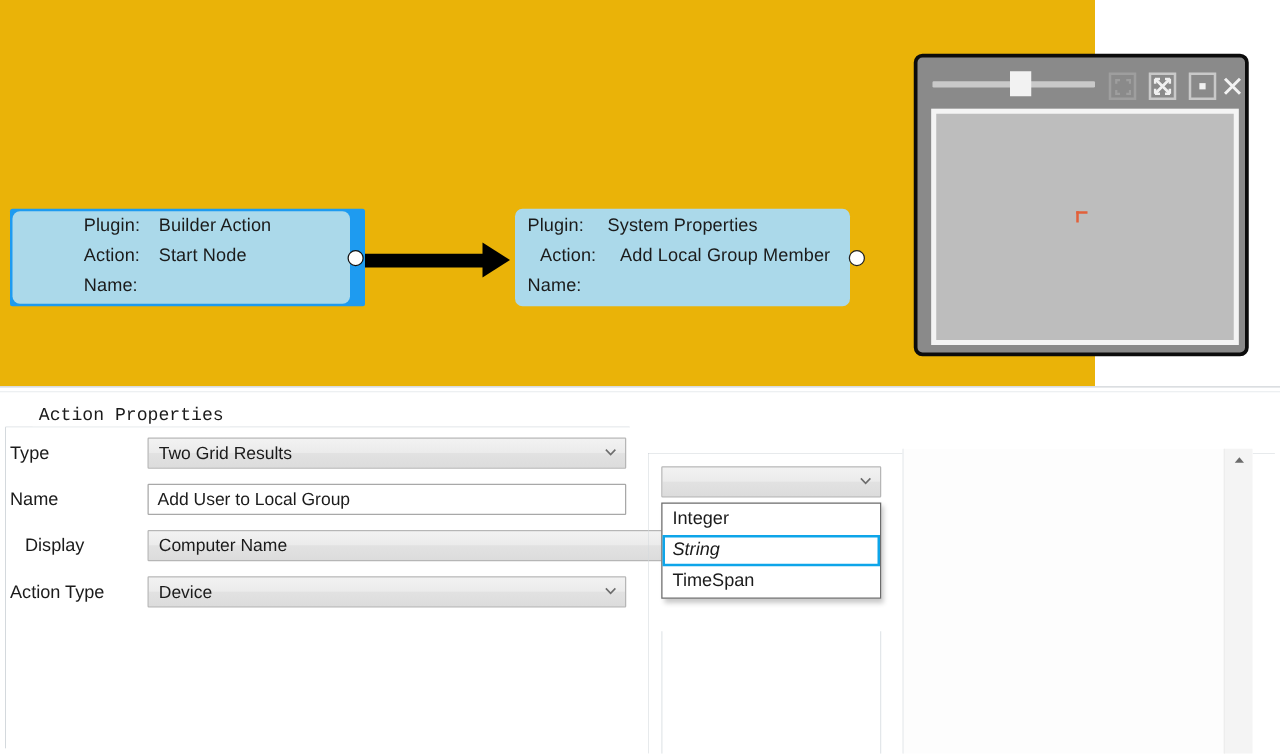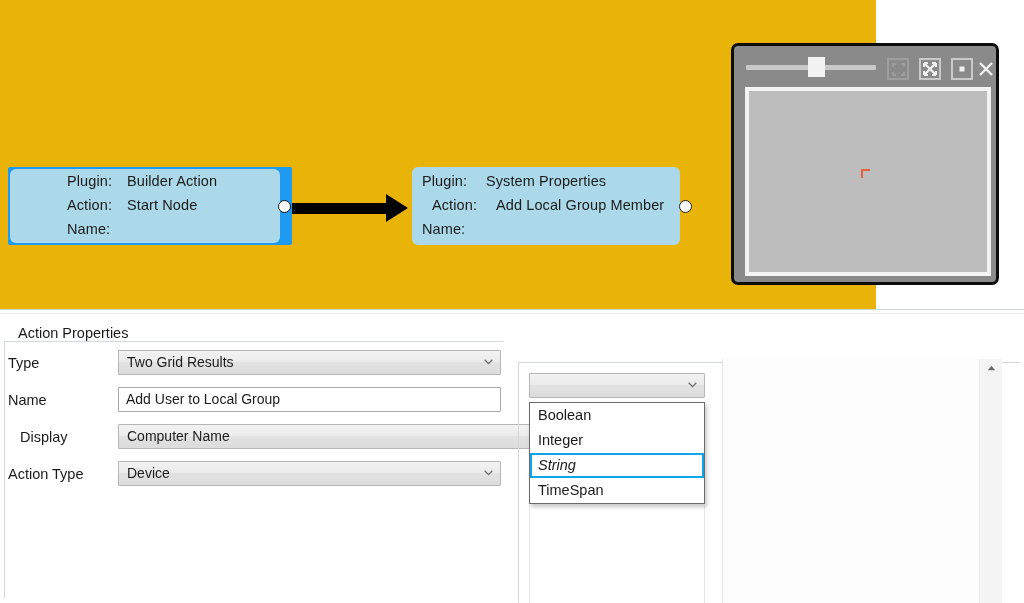--- a/index.html
+++ b/index.html
@@ -316,21 +316,21 @@
         <div class="fw-marker"></div>
       </div>
     </div>
   </div>
 
   <div id="splitter"></div>
 
   <div id="props">
 
     <div class="gb-border" style="left:4px; top:27px; width:500px; height:258px; border-right:none; border-bottom:none;"></div>
-    <div class="gb-legend" style="left:13px; top:11px;">Action Properties</div>
+    <div class="gb-legend" style="left:26px; top:11px;font-family:Liberation Mono, monospace;">Action Properties</div>
 
     <div class="field-label" style="left:8px; top:41px;">Type</div>
     <div class="combo" style="left:118px; top:36px; width:383px;padding-left:36px;">
       <div class="val">Two Grid Results</div>
       <div class="chev">
         <svg width="9" height="6" viewBox="0 0 9 6">
             <path d="M0.7,0.7 L4.5,4.6 L8.3,0.7" fill="none" stroke="#6d6d6d" stroke-width="1.3"></path>
           </svg>
       </div>
     </div>
@@ -380,19 +380,18 @@
     <div id="scrollbar">
       <div id="scroll-up">
         <svg width="9" height="6" viewBox="0 0 9 6">
             <path d="M4.5,0.8 L8.2,5.2 L0.8,5.2 Z" fill="#6b6b6b"></path>
           </svg>
       </div>
     </div>
   </div>
 
   <div id="dropdown">
-    <div class="dd-item">Boolean</div>
     <div class="dd-item">Integer</div>
     <div class="dd-item sel">String</div>
     <div class="dd-item">TimeSpan</div>
   </div>
 
 </div>
 
 </body></html>

